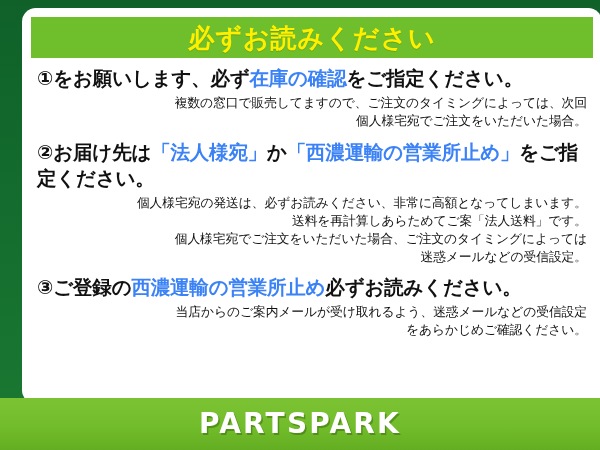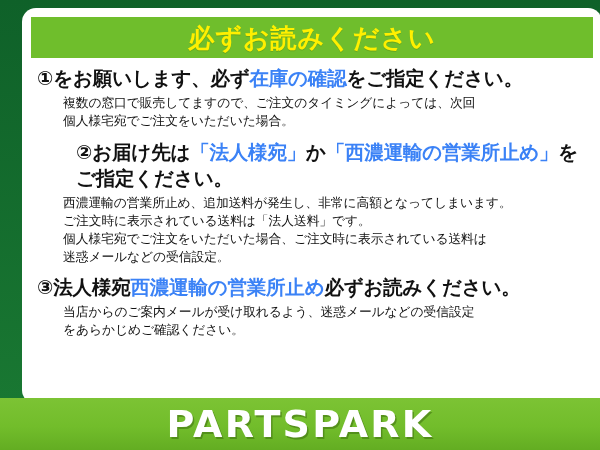--- a/index.html
+++ b/index.html
@@ -68,31 +68,31 @@
     font-size: 19.5px;
     font-weight: bold;
     color: #111111;
     line-height: 1.32;
     letter-spacing: -0.2px;
     margin: 0;
     white-space: nowrap;
   }
   .item-heading.wrap {
     white-space: normal;
-    margin-left: 39px;
   }
   .hl {
     color: #3b82f6;
   }
   .item-note {
     font-size: 12.8px;
     color: #111111;
     line-height: 1.42;
     margin: 2px 0 0 26px;
     letter-spacing: -0.1px;
+    text-align: right;
   }
   .item-note div {
     white-space: nowrap;
   }
 
   .gap-1 { margin-bottom: 10px; }
   .gap-2 { margin-bottom: 9px; }
 
   
   .footer {
@@ -101,21 +101,21 @@
     bottom: 0;
     width: 600px;
     height: 52px;
     background: linear-gradient(180deg, #7cc334 0%, #72bd2b 55%, #63ad22 100%);
     display: flex;
     align-items: center;
     justify-content: center;
   }
   .logo {
     color: #ffffff;
-    font-size: 38px;
+    font-size: 28px;
     font-weight: bold;
     letter-spacing: 2.2px;
     line-height: 1;
     text-shadow: 1.5px 1.5px 0 rgba(60,110,15,0.55);
   }
 </style>
 </head>
 <body>
 
 <div class="frame">
@@ -136,30 +136,30 @@
           <div>複数の窓口で販売してますので、ご注文のタイミングによっては、次回</div>
           <div>個人様宅宛でご注文をいただいた場合。</div>
         </div>
       </div>
 
       <div class="item gap-2">
         <p class="item-heading wrap">
           <span>②</span><span>お届け先は</span><span class="hl">「法人様宛」</span><span>か</span><span class="hl">「西濃運輸の営業所止め」</span><span>をご指定ください。</span>
         </p>
         <div class="item-note">
-          <div>西濃運輸の営業所止め、追加送料が発生し、非常に高額となってしまいます。</div>
-          <div>ご注文時に表示されている送料は「法人送料」です。</div>
-          <div>個人様宅宛でご注文をいただいた場合、ご注文時に表示されている送料は</div>
+          <div>個人様宅宛の発送は、必ずお読みください、非常に高額となってしまいます。</div>
+          <div>送料を再計算しあらためてご案「法人送料」です。</div>
+          <div>個人様宅宛でご注文をいただいた場合、ご注文のタイミングによっては</div>
           <div>迷惑メールなどの受信設定。</div>
         </div>
       </div>
 
       <div class="item">
         <p class="item-heading">
-          <span>③</span><span>法人様宛</span><span class="hl">西濃運輸の営業所止め</span><span>必ずお読みください。</span>
+          <span>③</span><span>ご登録の</span><span class="hl">西濃運輸の営業所止め</span><span>必ずお読みください。</span>
         </p>
         <div class="item-note">
           <div>当店からのご案内メールが受け取れるよう、迷惑メールなどの受信設定</div>
           <div>をあらかじめご確認ください。</div>
         </div>
       </div>
 
     </div>
   </div>
 

